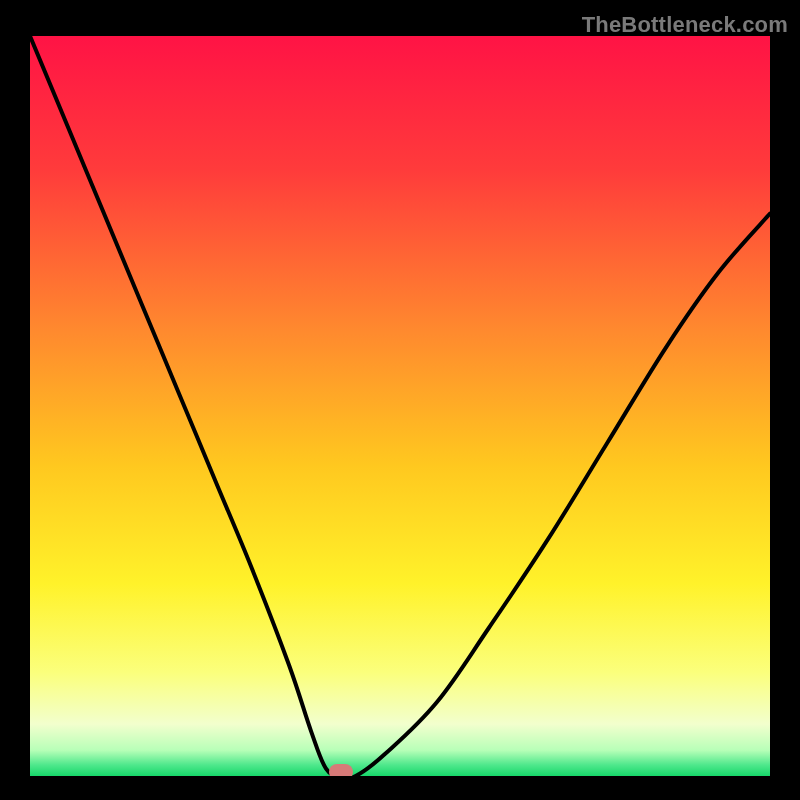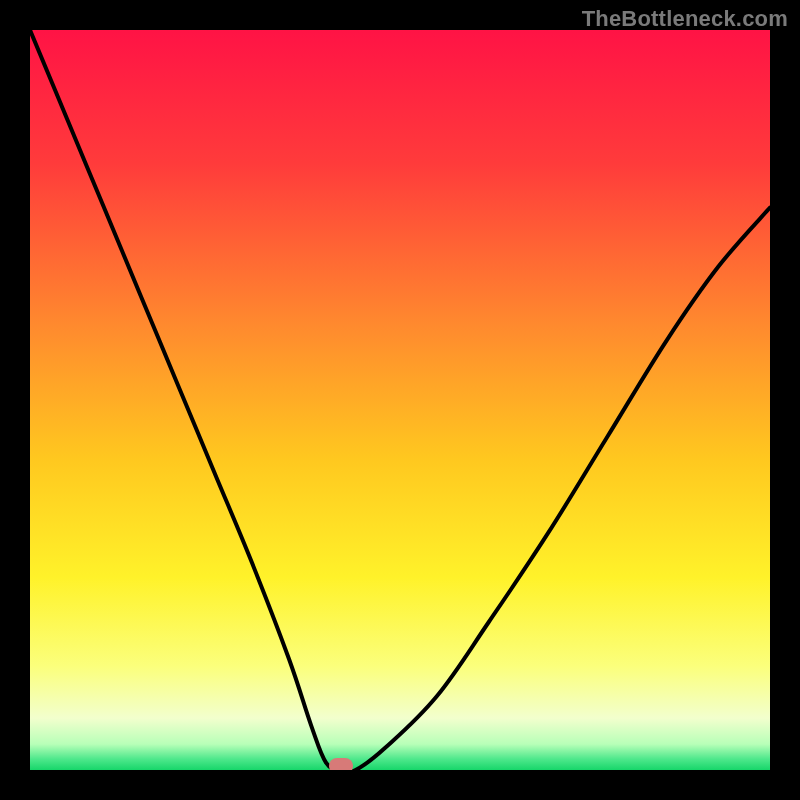--- a/index.html
+++ b/index.html
@@ -6,21 +6,21 @@
     margin: 0;
     padding: 0;
     width: 800px;
     height: 800px;
     background: #000;
     overflow: hidden;
   }
   .frame {
     position: absolute;
     left: 0;
-    top: 0;
+    top: 6px;
     width: 800px;
     height: 705px;
     background: #000;
   }
   .plot {
     position: absolute;
     left: 30px;
     top: 30px;
     width: 740px;
     height: 740px;

